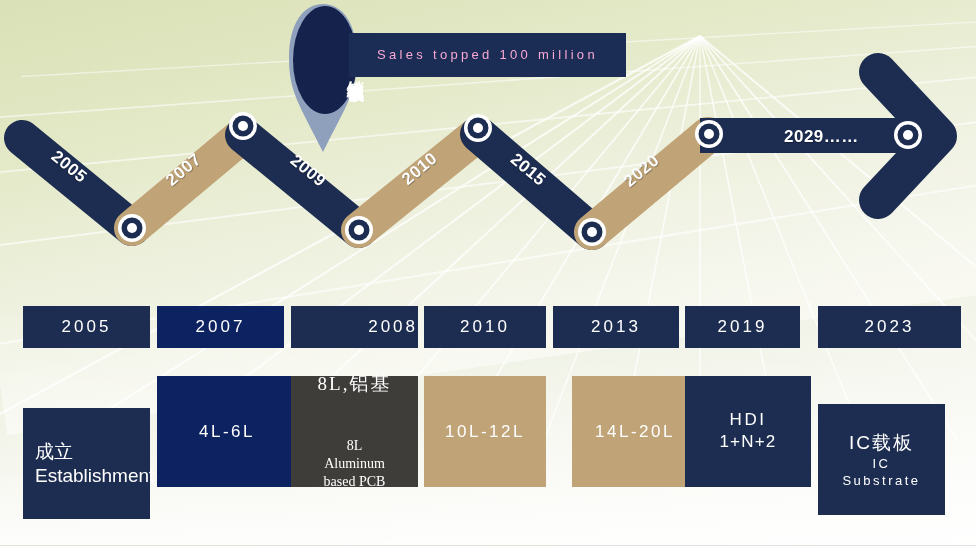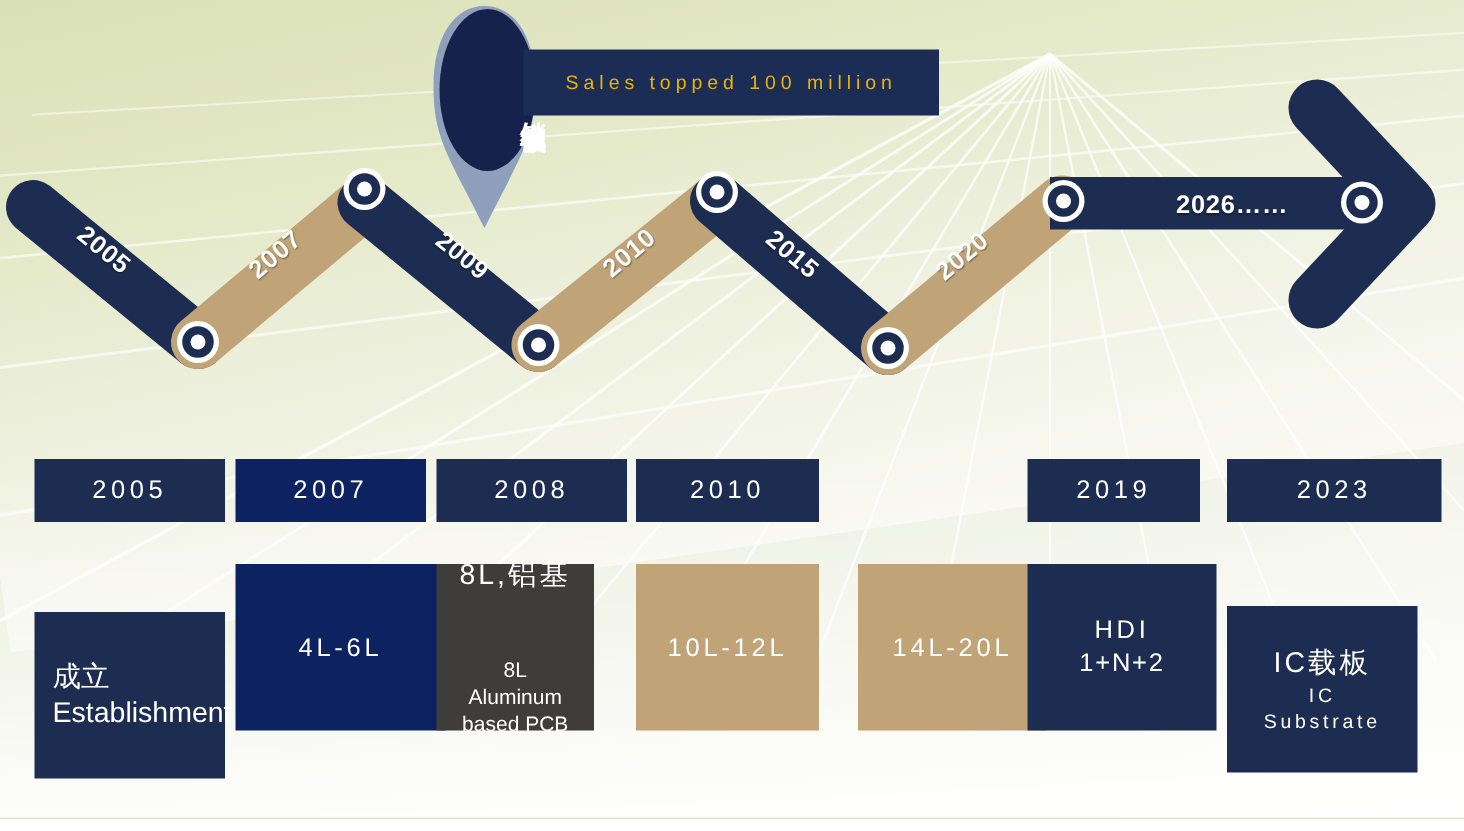--- a/index.html
+++ b/index.html
@@ -53,21 +53,21 @@
     writing-mode:vertical-rl;text-orientation:upright;
     height:112px;margin:0 auto;left:50%;transform:translateX(-50%);
     letter-spacing:1px;
   }
   #banner{
     position:absolute;left:349px;top:33px;width:277px;height:44px;
     background:#1b2d55;
   }
   #banner span{
     display:block;width:100%;height:44px;line-height:44px;text-align:center;
-    color:#eab308;font-size:13px;letter-spacing:3.3px;font-weight:normal;
+    color:#f9a8d4;font-size:13px;letter-spacing:3.3px;font-weight:normal;
   }
 
   
   #table{position:absolute;left:0;top:0;width:976px;height:554px;}
   .hcell{
     position:absolute;top:306px;height:42px;
     display:flex;align-items:center;justify-content:center;
     color:#ffffff;font-size:17px;letter-spacing:3px;
   }
   .bcell{
@@ -184,21 +184,21 @@
         </g>
       </g>
     </svg>
 
     <div class="tl-label" style="left:49px;top:157px;transform:rotate(39deg);">2005</div>
     <div class="tl-label" style="left:164px;top:160px;transform:rotate(-40deg);">2007</div>
     <div class="tl-label" style="left:288px;top:161px;transform:rotate(39deg);">2009</div>
     <div class="tl-label" style="left:400px;top:159px;transform:rotate(-40deg);">2010</div>
     <div class="tl-label" style="left:508px;top:160px;transform:rotate(40deg);">2015</div>
     <div class="tl-label" style="left:622px;top:161px;transform:rotate(-40deg);">2020</div>
-    <div class="tl-label flat" style="left:784px;top:127px;">2026……</div>
+    <div class="tl-label flat" style="left:784px;top:127px;">2029……</div>
   </div>
 
   <div id="pin">
     <svg width="84" height="152" viewBox="0 0 84 152" xmlns="http://www.w3.org/2000/svg">
       <path d="M42 152 C 18 104, 8 92, 8 58 C 8 24, 22 4, 42 4 C 62 4, 76 24, 76 58 C 76 92, 66 104, 42 152 Z" fill="#8fa0bd"></path>
       <ellipse cx="44" cy="60" rx="32" ry="54" fill="#14224c"></ellipse>
     </svg>
     <div class="pin-text">销售额破亿</div>
   </div>
 
@@ -207,43 +207,46 @@
   </div>
 
   <div id="table">
 
     <div class="hcell" style="left:23px;width:127px;background:#1d2d51;">
       <span>2005</span>
     </div>
     <div class="hcell" style="left:157px;width:127px;background:#0d2260;">
       <span>2007</span>
     </div>
-    <div class="hcell" style="left:291px;width:127px;background:#1d2d51;">
+    <div class="hcell" style="left:291px;width:127px;background:#1d2d51;justify-content:flex-end;">
       <span>2008</span>
     </div>
     <div class="hcell" style="left:424px;width:122px;background:#1d2d51;">
       <span>2010</span>
+    </div>
+    <div class="hcell" style="left:553px;width:126px;background:#1d2d51;">
+      <span>2013</span>
     </div>
     <div class="hcell" style="left:685px;width:115px;background:#1d2d51;">
       <span>2019</span>
     </div>
     <div class="hcell" style="left:818px;width:143px;background:#1d2d51;">
       <span>2023</span>
     </div>
 
     <div class="bcell left" style="left:23px;width:127px;background:#1d2d51;">
       <div class="l-cn">成立</div>
       <div class="l-en">Establishment</div>
     </div>
 
     <div class="bcell" style="left:157px;width:140px;background:#0d2260;">
       <div class="l-main">4L-6L</div>
     </div>
 
-    <div class="bcell" style="left:291px;width:105px;background:#3f3d3a;">
+    <div class="bcell" style="left:291px;width:127px;background:#3f3d3a;font-family:Liberation Serif, serif;">
       <div class="l-cn-big">8L,铝基</div>
       <div class="l-sub-plain" style="white-space:pre-line;margin-top:41px;">8L
 Aluminum
 based PCB</div>
     </div>
 
     <div class="bcell" style="left:424px;width:122px;background:#c0a477;">
       <div class="l-main">10L-12L</div>
     </div>
 

